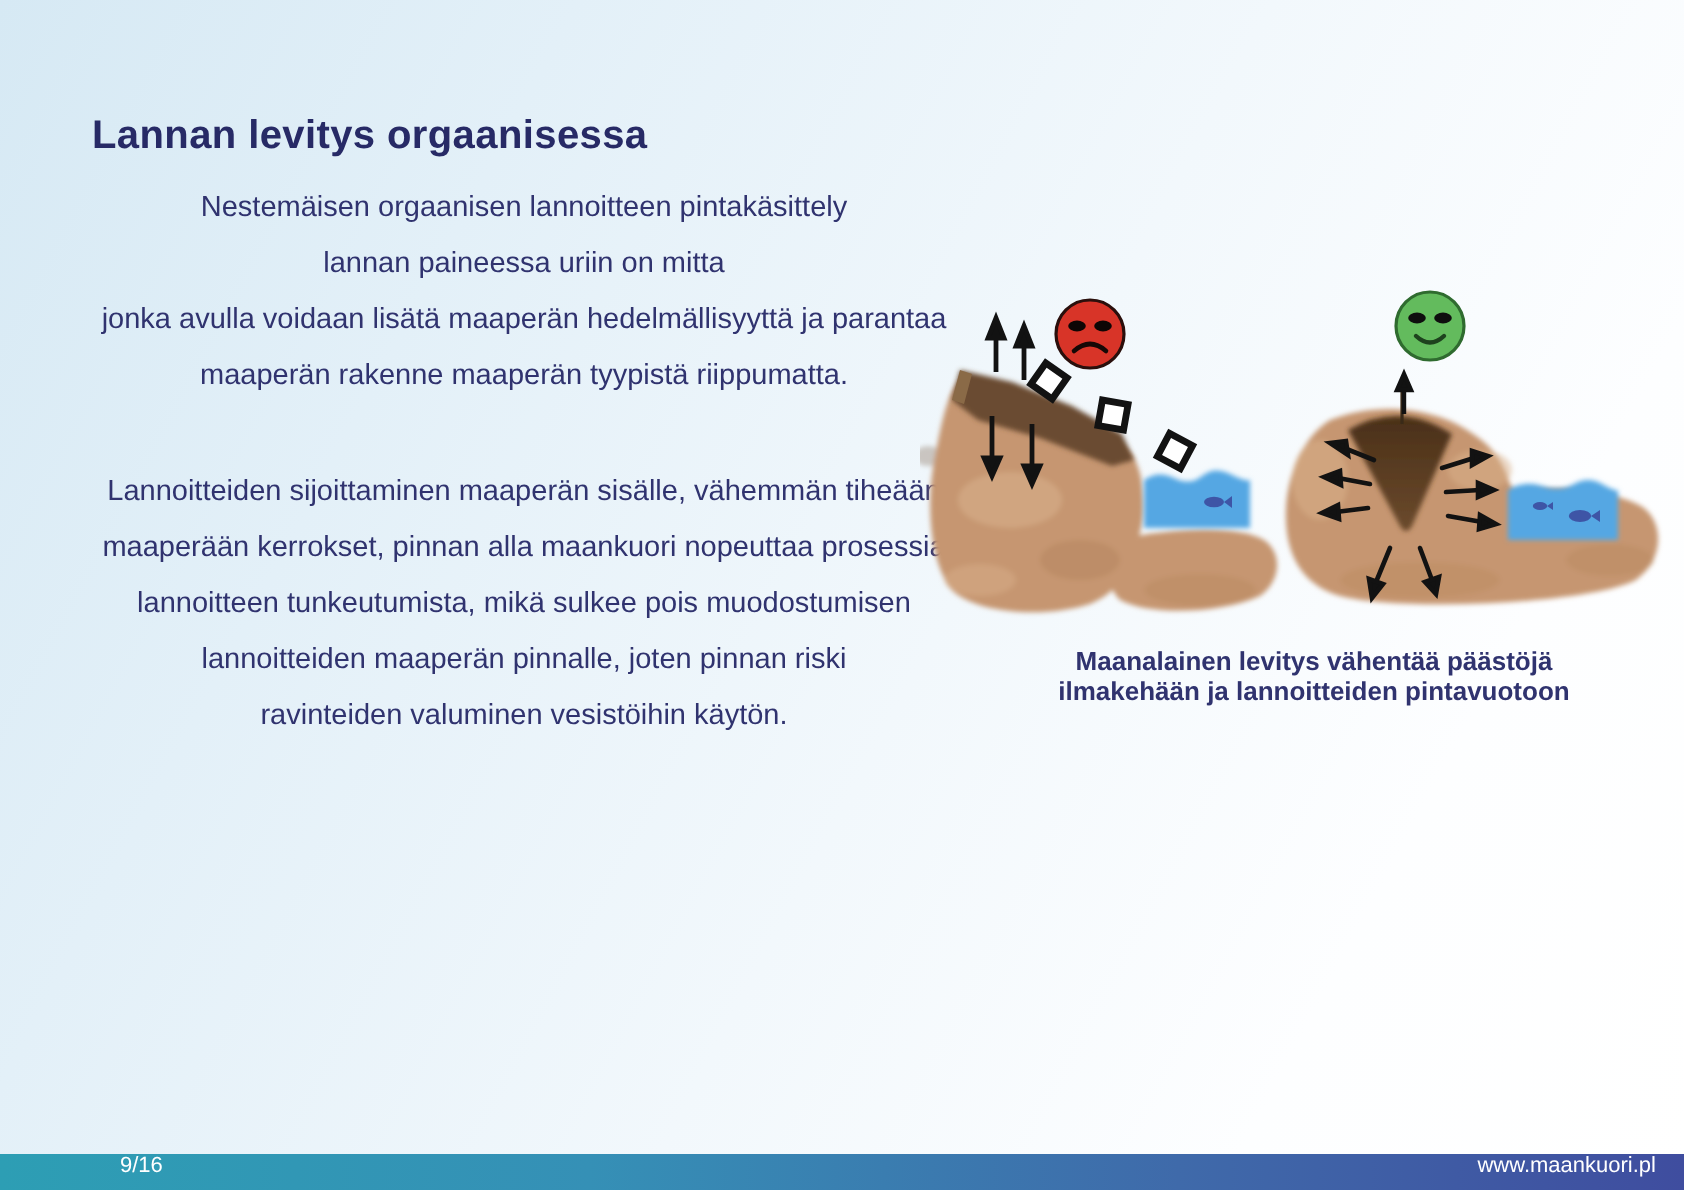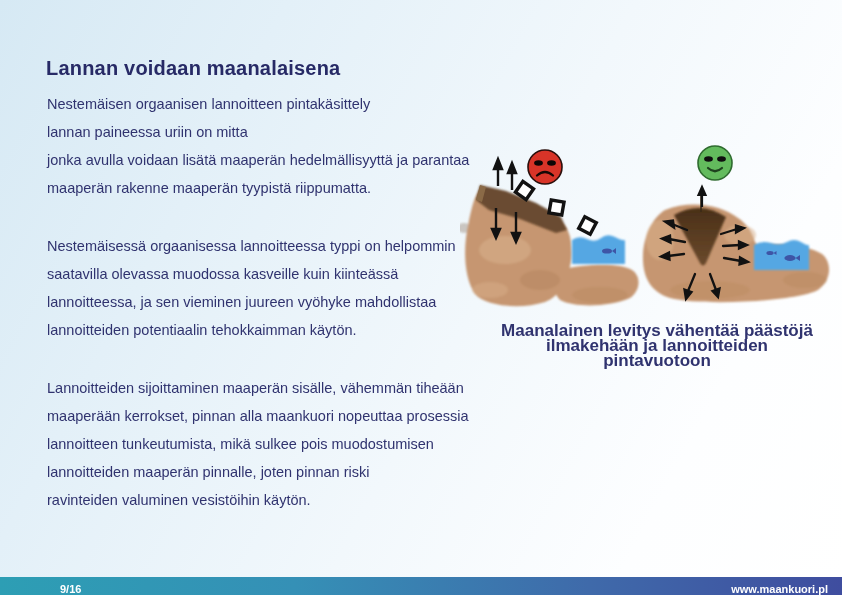--- a/index.html
+++ b/index.html
@@ -14,53 +14,49 @@
   }
   .title{
     position:absolute;left:46px;top:44px;
     font-size:20px;font-weight:bold;color:#272a66;
     letter-spacing:.2px;
   }
   .body-text{position:absolute;left:47px;top:90px;width:430px;}
   .body-text p{
     margin:0 0 30px 0;
     font-size:14.5px;line-height:28px;
-    white-space:pre-line;color:#30336f;
+    white-space:pre-line;color:#30336f;text-align:center;
   }
   .figure{position:absolute;left:460px;top:130px;width:380px;height:195px;}
   .figure svg{display:block;width:380px;height:195px;}
   .caption{
     position:absolute;left:492px;top:323px;width:330px;
-    text-align:center;font-size:17px;font-weight:bold;line-height:15px;
+    text-align:center;font-size:13px;font-weight:bold;line-height:15px;
     color:#30336f;white-space:pre-line;
   }
   .footer{
     position:absolute;left:0;bottom:0;width:842px;height:18px;
     background:linear-gradient(90deg,#2d9eb4 0%,#3590b6 35%,#3f6aaa 70%,#3f4d9f 100%);
-    display:flex;align-items:flex-end;justify-content:space-between;
+    display:flex;align-items:flex-start;justify-content:space-between;
     box-sizing:border-box;padding:0 14px 0 60px;
-    color:#ffffff;font-size:11px;font-weight:bold;
+    color:#ffffff;font-size:11px;font-weight:normal;
   }
 </style>
 </head>
 <body>
 
 <div class="slide">
 
-  <h1 class="title">Lannan voidaan maanalaisena</h1>
+  <h1 class="title">Lannan levitys orgaanisessa</h1>
 
   <div class="body-text">
     <p>Nestemäisen orgaanisen lannoitteen pintakäsittely
 lannan paineessa uriin on mitta
 jonka avulla voidaan lisätä maaperän hedelmällisyyttä ja parantaa
 maaperän rakenne maaperän tyypistä riippumatta.</p>
-    <p>Nestemäisessä orgaanisessa lannoitteessa typpi on helpommin
-saatavilla olevassa muodossa kasveille kuin kiinteässä
-lannoitteessa, ja sen vieminen juureen vyöhyke mahdollistaa
-lannoitteiden potentiaalin tehokkaimman käytön.</p>
     <p>Lannoitteiden sijoittaminen maaperän sisälle, vähemmän tiheään
 maaperään kerrokset, pinnan alla maankuori nopeuttaa prosessia
 lannoitteen tunkeutumista, mikä sulkee pois muodostumisen
 lannoitteiden maaperän pinnalle, joten pinnan riski
 ravinteiden valuminen vesistöihin käytön.</p>
   </div>
 
   <div class="figure">
     <svg viewBox="0 0 380 195" xmlns="http://www.w3.org/2000/svg">
       <defs>

